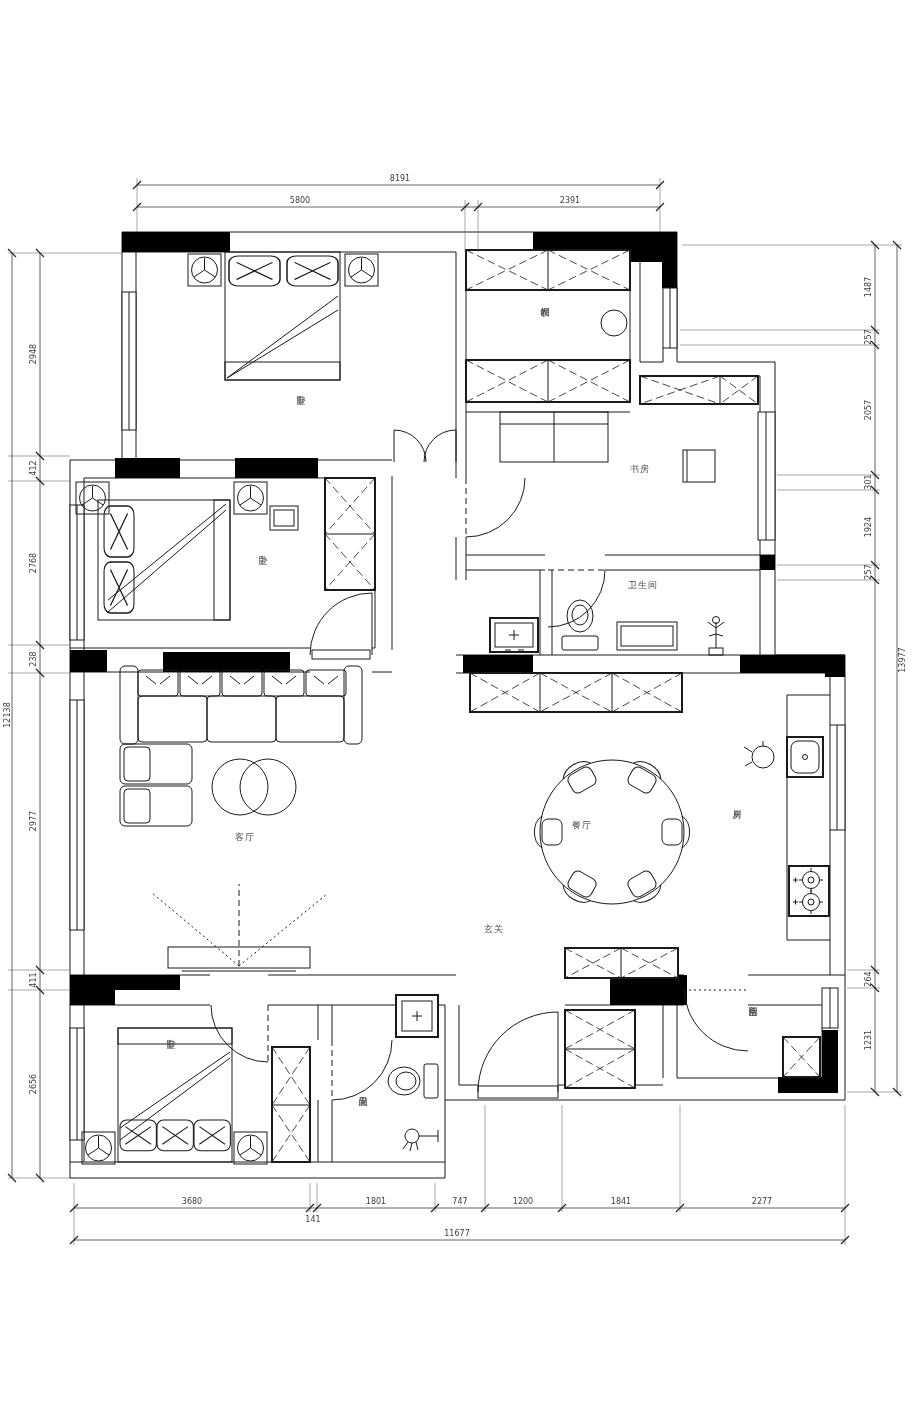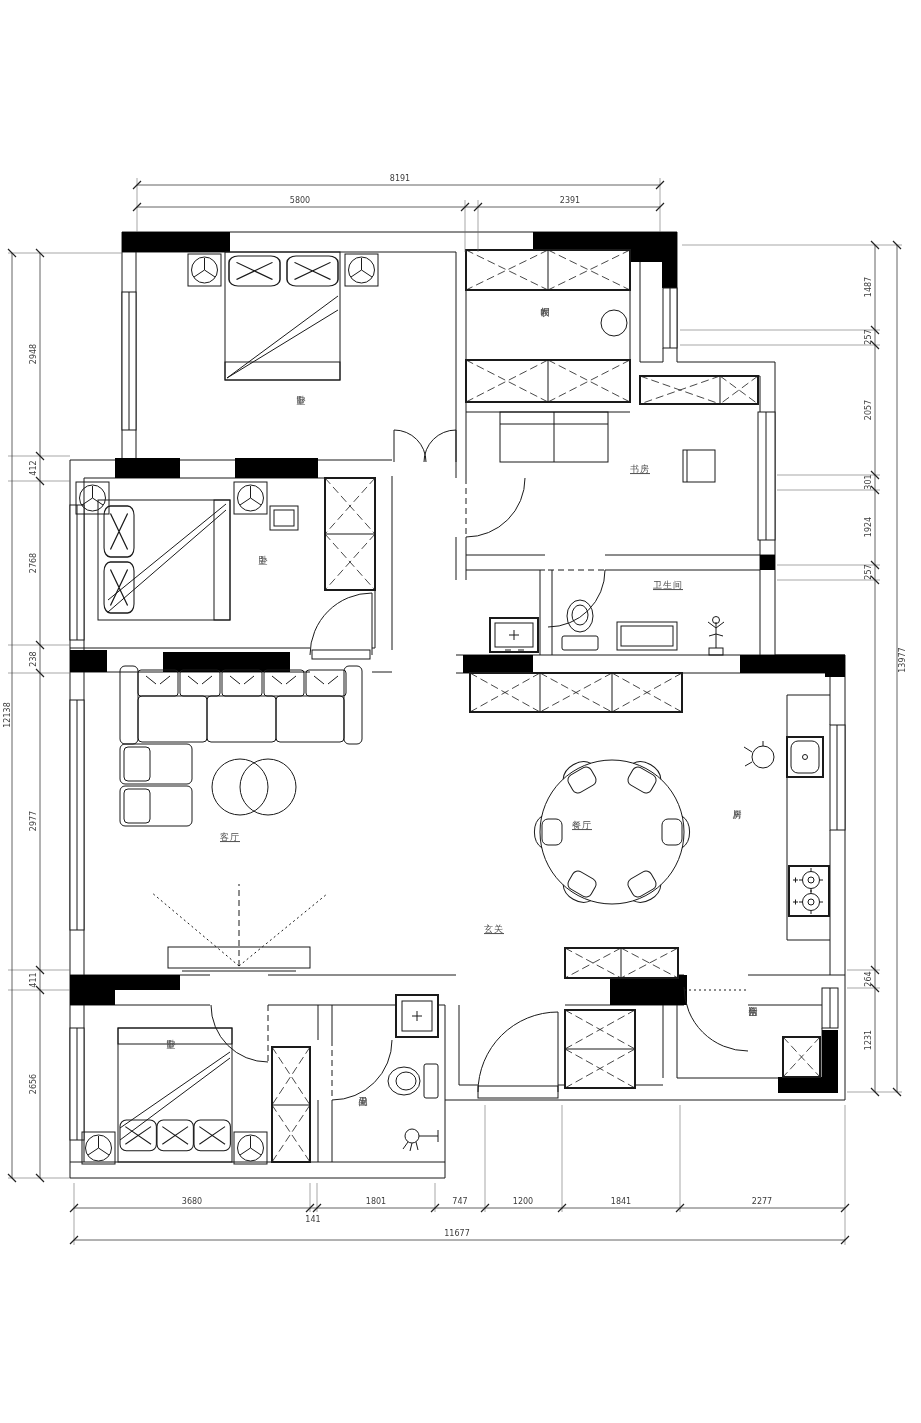--- a/index.html
+++ b/index.html
@@ -12,21 +12,21 @@
   .xln{stroke:#1a1a1a;stroke-width:.8;fill:none;stroke-dasharray:8 4;}
   .blk{fill:#000;stroke:none;}
   .win{fill:#fff;stroke:#1a1a1a;stroke-width:1;}
   .dln{stroke:#3c3c3c;stroke-width:.8;fill:none;}
   .ext{stroke:#6b6b6b;stroke-width:.6;fill:none;}
   .tick{stroke:#222;stroke-width:1.2;fill:none;}
   .dsh{stroke-dasharray:6 4;}
   .dot{stroke-dasharray:2 3;}
   text.dim{font-family:"DejaVu Sans",sans-serif;font-size:8px;fill:#3c3c3c;text-anchor:middle;}
   .room-label{position:absolute;transform:translate(-50%,-50%);font-size:9px;color:#4e4e4e;
-              letter-spacing:1px;white-space:nowrap;line-height:1.1;text-decoration:underline;}
+              letter-spacing:1px;white-space:nowrap;line-height:1.1;}
   .room-label.v{writing-mode:vertical-rl;text-orientation:upright;letter-spacing:0;
                 transform:translate(-50%,0);}
 </style>
 </head>
 <body>
 
 <div id="stage">
 
 <svg id="plan-svg" width="921" height="1423" viewBox="0 0 921 1423">
 
@@ -430,22 +430,22 @@
     <text class="dim" x="871" y="979" transform="rotate(-90 871 979)">264</text>
     <text class="dim" x="871" y="1040" transform="rotate(-90 871 1040)">1231</text>
     <text class="dim" x="905" y="660" transform="rotate(-90 905 660)">13977</text>
   </g>
 </svg>
 
   <div class="room-label v" style="left:300px;top:388px">卧室</div>
   <div class="room-label v" style="left:544px;top:300px">衣帽间</div>
   <div class="room-label" style="left:640px;top:470px">书房</div>
   <div class="room-label v" style="left:262px;top:548px">主卧</div>
-  <div class="room-label" style="left:668px;top:586px">卫生间</div>
-  <div class="room-label" style="left:230px;top:838px">客厅</div>
+  <div class="room-label" style="left:643px;top:586px">卫生间</div>
+  <div class="room-label" style="left:245px;top:838px">客厅</div>
   <div class="room-label" style="left:582px;top:826px">餐厅</div>
   <div class="room-label v" style="left:736px;top:802px">厨房</div>
   <div class="room-label" style="left:494px;top:930px">玄关</div>
   <div class="room-label v" style="left:752px;top:1000px">生活阳台</div>
   <div class="room-label v" style="left:362px;top:1090px">卫生间</div>
   <div class="room-label v" style="left:170px;top:1032px">卧室</div>
 
 </div>
 
 </body></html>

